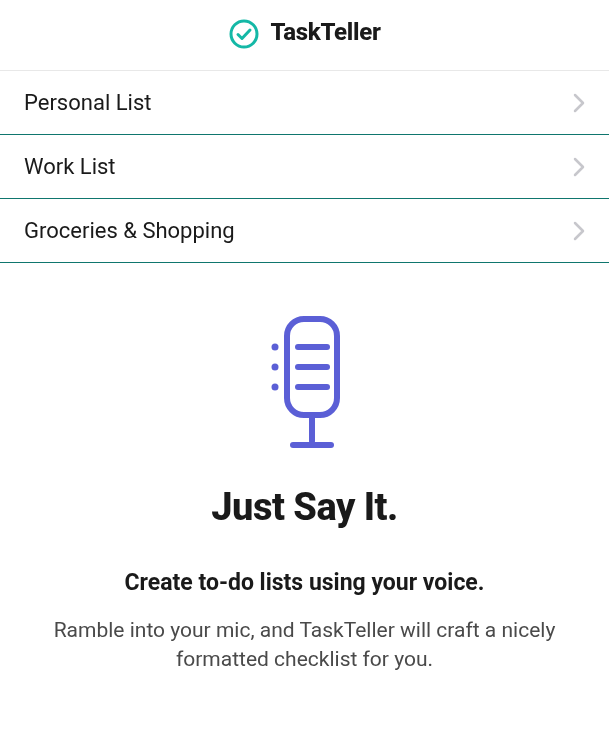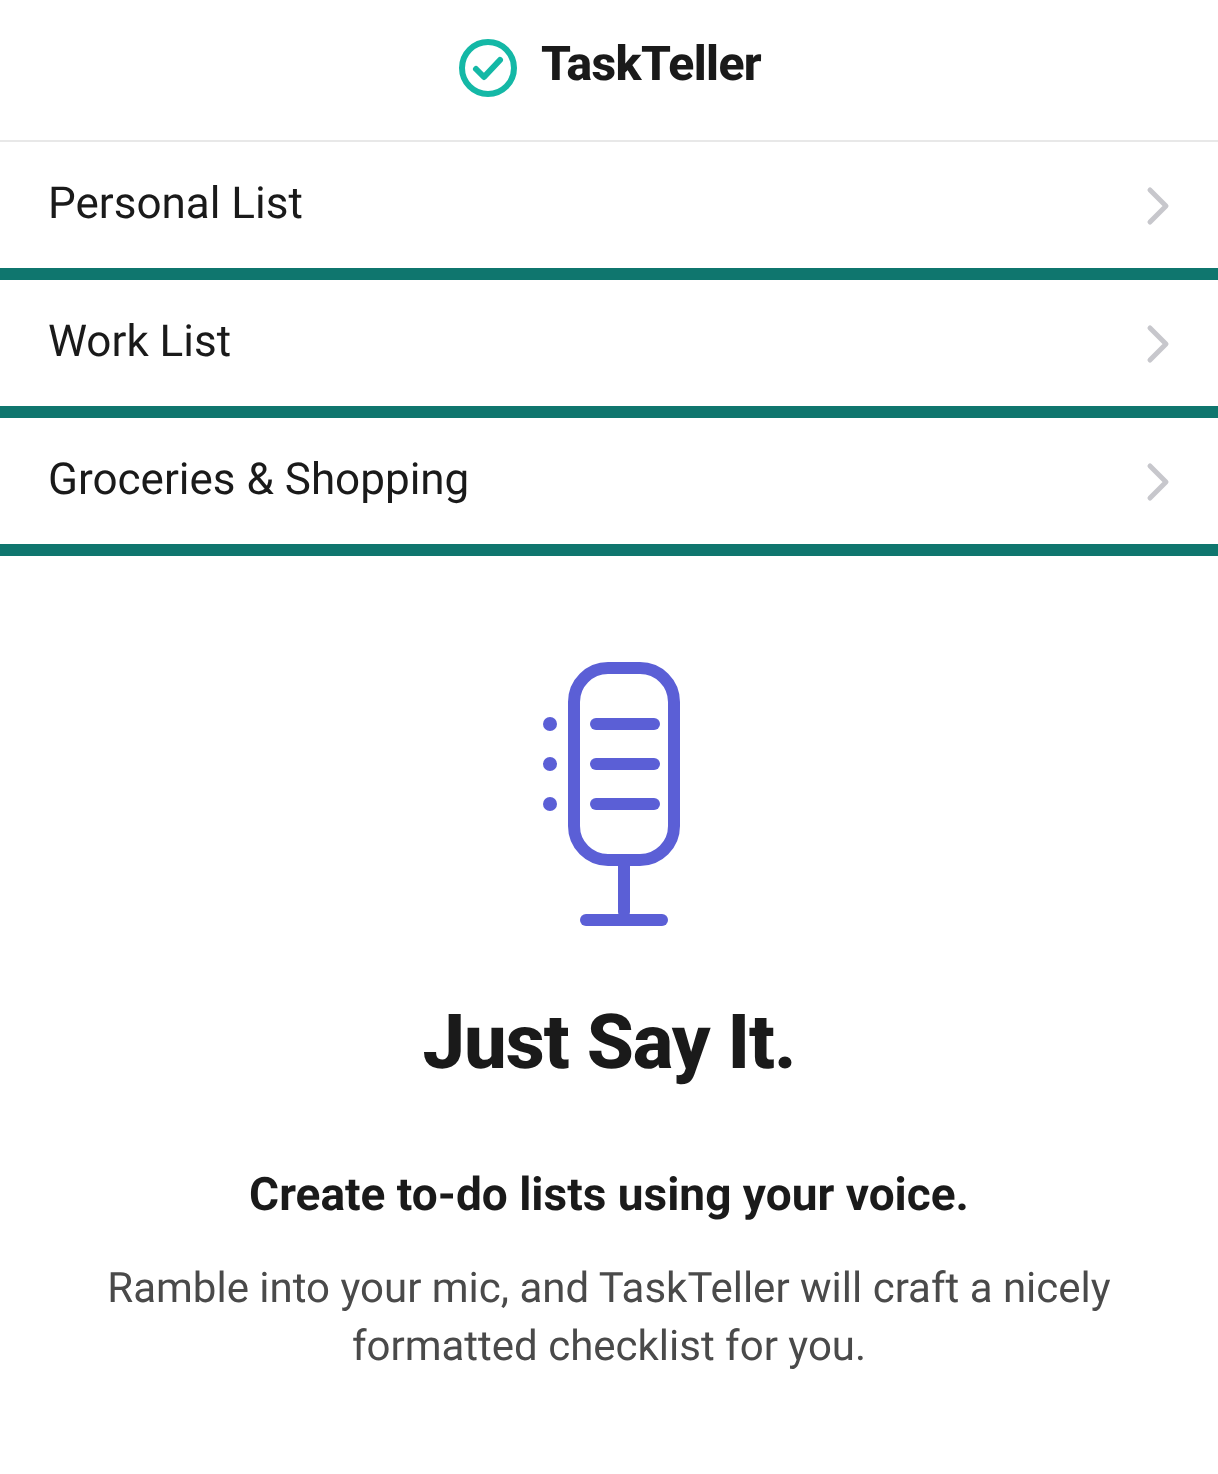--- a/index.html
+++ b/index.html
@@ -35,21 +35,21 @@
       letter-spacing: -0.3px;
     }
     .list-group {
       border-top: 1px solid #e8e8e8;
     }
     .list-item {
       display: flex;
       align-items: center;
       justify-content: space-between;
       padding: 19px 24px 19px 24px;
-      border-bottom: 6px solid #0f766e;
+      border-bottom: 1px solid #0f766e;
       cursor: pointer;
     }
     .list-item-label {
       font-size: 22px;
       font-weight: 400;
       color: #1a1a1a;
     }
     .chevron {
       color: #c7c7cc;
       display: flex;

